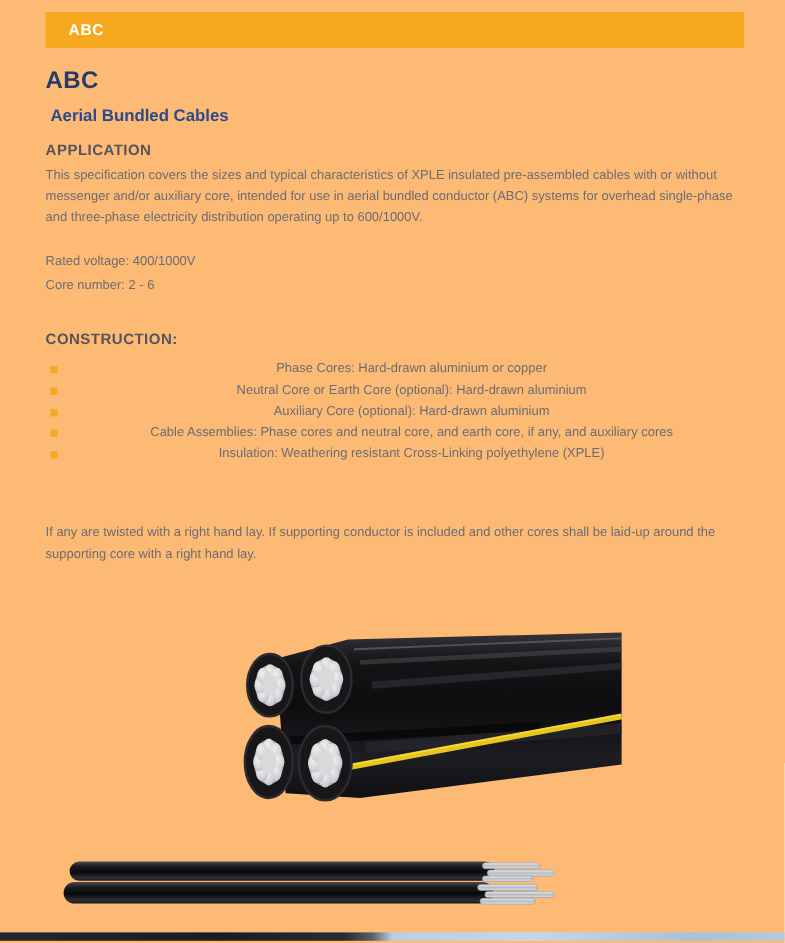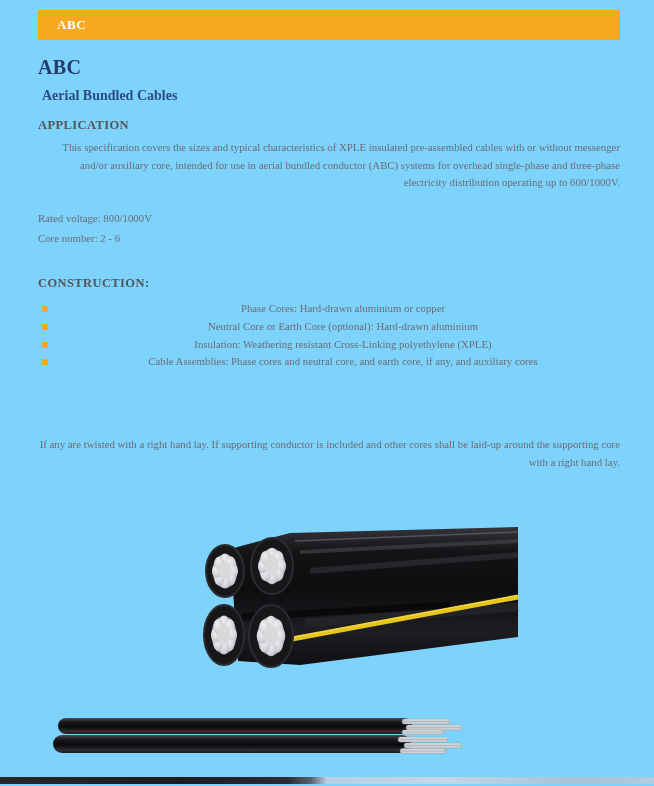--- a/index.html
+++ b/index.html
@@ -1,19 +1,19 @@
 <!DOCTYPE html>
 <html><head>
 <meta charset="utf-8">
 <title>ABC</title>
 <style>
   html,body { margin:0; padding:0; background:#ffffff; }
   .page {
-    position:relative; width:654px; height:786px; background:#7dd3fc;
-    font-family:Liberation Serif, serif; overflow:hidden;
+    position:relative; width:654px; height:786px; background:#fdba74;
+    font-family:Liberation Sans, sans-serif; overflow:hidden;
   }
   .banner {
     position:absolute; left:38px; top:10px; width:582px; height:30px;
     background:#F6A91E; color:#ffffff; font-size:13px; font-weight:bold;
     line-height:30px; padding-left:19px; box-sizing:border-box; letter-spacing:.6px;
   }
   .page-title {
     position:absolute; left:38px; top:56px; margin:0;
     font-size:20px; font-weight:bold; color:#243B6B; letter-spacing:.3px;
   }
@@ -22,21 +22,21 @@
     font-size:14px; font-weight:bold; color:#2D4A8A;
   }
   .section { position:absolute; left:38px; width:582px; }
   .sec-application { top:118px; }
   .sec-construction { top:276px; }
   .sec-heading {
     margin:0 0 6px 0; font-size:12.5px; font-weight:bold;
     color:#54545C; letter-spacing:.4px;
   }
   .body-text {
-    margin:0; font-size:10.8px; color:#6C6C74; line-height:17.5px;text-align:right;
+    margin:0; font-size:10.8px; color:#6C6C74; line-height:17.5px;
   }
   .specs { position:absolute; left:38px; top:208px; }
   .spec-line { font-size:10.8px; color:#6C6C74; line-height:20px; }
   .construction-list { list-style:none; margin:9px 0 0 0; padding:0; }
   .construction-list li {
     position:relative; padding-left:28px; font-size:10.8px;
     color:#6C6C74; line-height:17.8px;text-align:center;
   }
   .bullet-sq {
     position:absolute; left:4px; top:6px; width:6px; height:6px;
@@ -65,31 +65,32 @@
 
   <h1 class="page-title">ABC</h1>
   <h2 class="page-subtitle">Aerial Bundled Cables</h2>
 
   <div class="section sec-application">
     <h3 class="sec-heading">APPLICATION</h3>
     <p class="body-text">This specification covers the sizes and typical characteristics of XPLE insulated pre-assembled cables with or without messenger and/or auxiliary core, intended for use in aerial bundled conductor (ABC) systems for overhead single-phase and three-phase electricity distribution operating up to 600/1000V.</p>
   </div>
 
   <div class="specs">
-    <div class="spec-line">Rated voltage: 800/1000V</div>
+    <div class="spec-line">Rated voltage: 400/1000V</div>
     <div class="spec-line">Core number: 2 - 6</div>
   </div>
 
   <div class="section sec-construction">
     <h3 class="sec-heading">CONSTRUCTION:</h3>
     <ul class="construction-list">
       <li><span class="bullet-sq"></span><span>Phase Cores: Hard-drawn aluminium or copper</span></li>
       <li><span class="bullet-sq"></span><span>Neutral Core or Earth Core (optional): Hard-drawn aluminium</span></li>
+      <li><span class="bullet-sq"></span><span>Auxiliary Core (optional): Hard-drawn aluminium</span></li>
+      <li><span class="bullet-sq"></span><span>Cable Assemblies: Phase cores and neutral core, and earth core, if any, and auxiliary cores</span></li>
       <li><span class="bullet-sq"></span><span>Insulation: Weathering resistant Cross-Linking polyethylene (XPLE)</span></li>
-      <li><span class="bullet-sq"></span><span>Cable Assemblies: Phase cores and neutral core, and earth core, if any, and auxiliary cores</span></li>
     </ul>
   </div>
 
   <p class="body-text lay-note">If any are twisted with a right hand lay. If supporting conductor is included and other cores shall be laid-up around the supporting core with a right hand lay.</p>
 
   <figure class="fig fig-bundle">
     <svg viewBox="0 0 320 150" preserveAspectRatio="none">
       <defs>
         <linearGradient id="bodyGrad" x1="0" y1="0" x2="0" y2="1">
           <stop offset="0" stop-color="#34343a"></stop>

